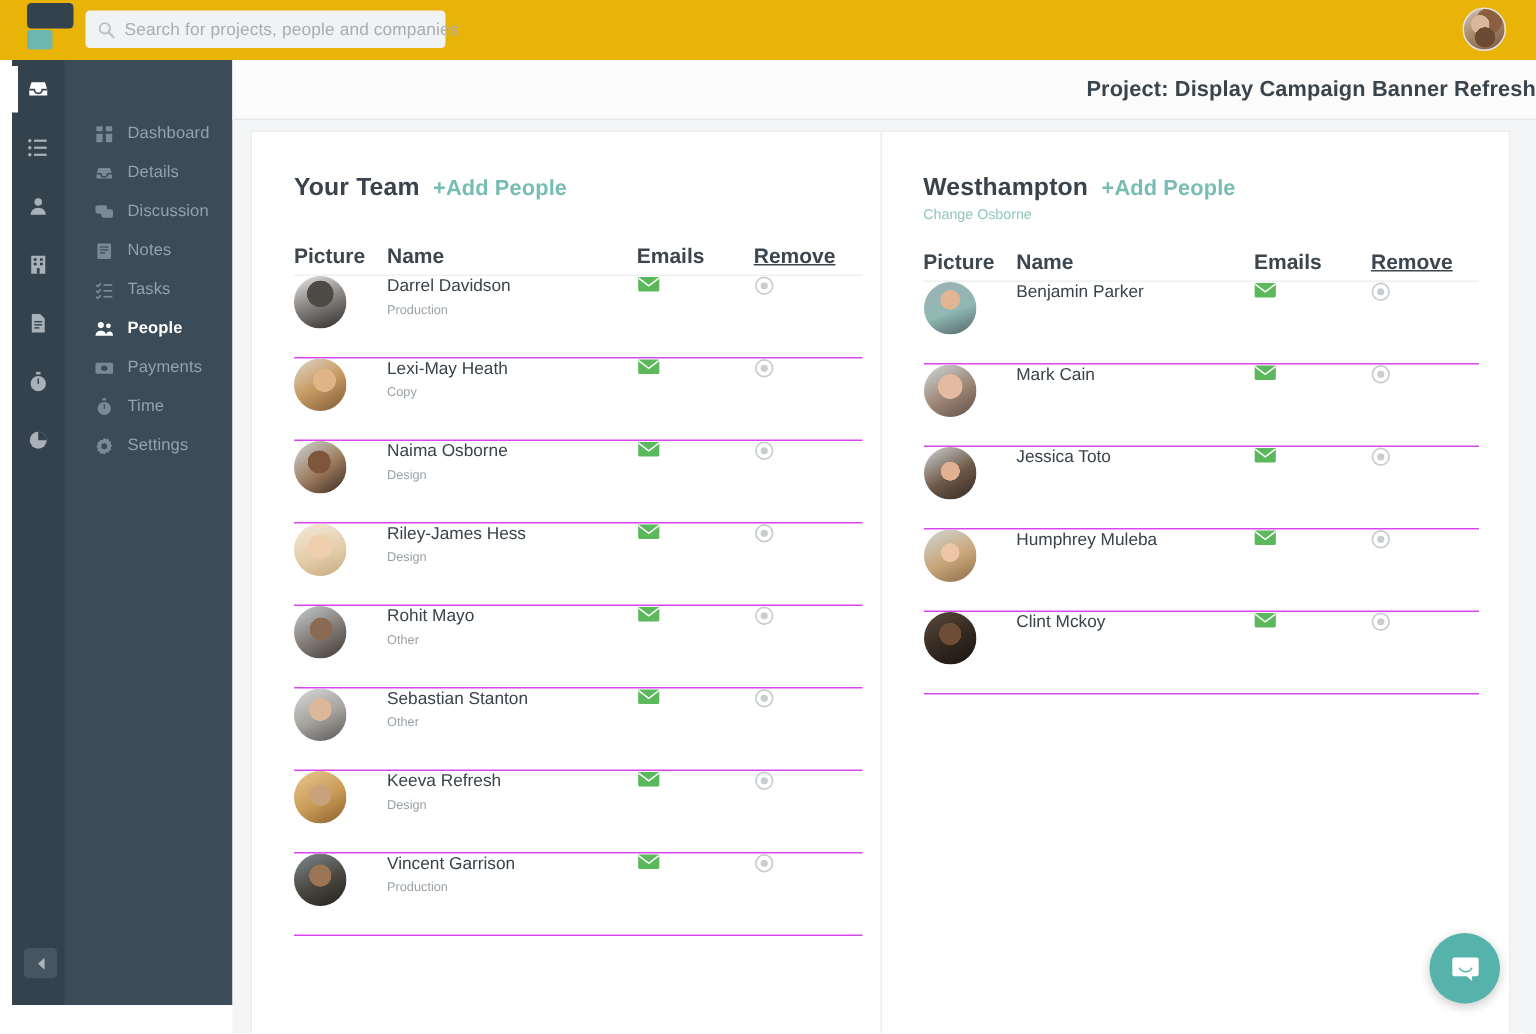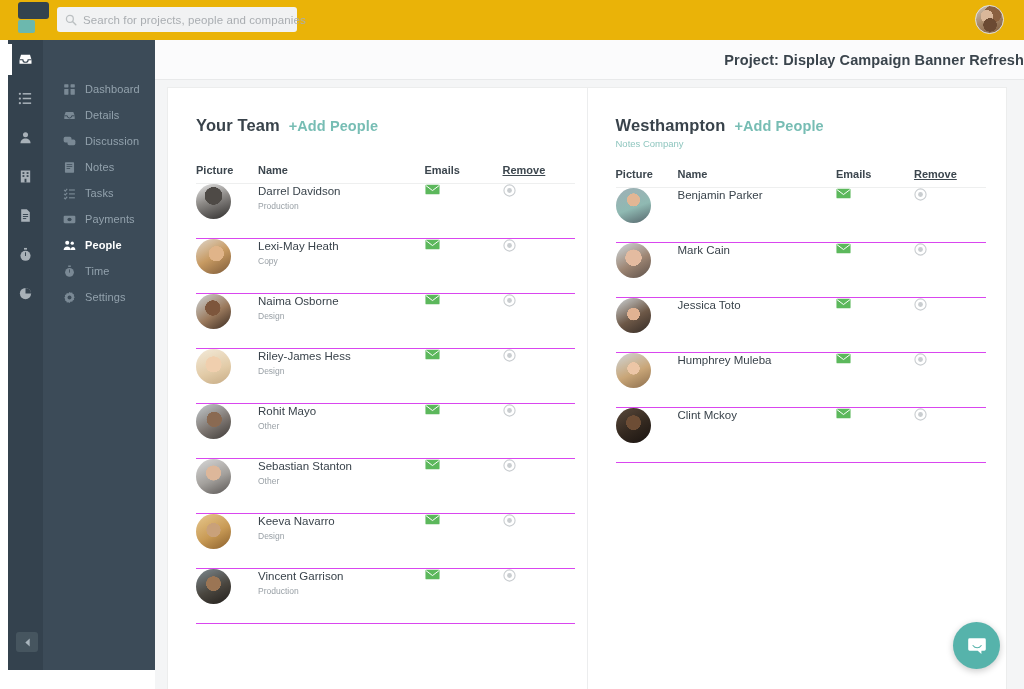--- a/index.html
+++ b/index.html
@@ -83,21 +83,21 @@
   .panel-left { width:420px; border-right:1px solid #ecedee; padding-left:28px; padding-right:12px; }
   .panel-right { width:419px; padding-left:28px; padding-right:20px; }
 
   .panel-head { display:flex; align-items:baseline; gap:9px; }
   .panel-title { font-size:16.5px; font-weight:bold; color:#39434b; letter-spacing:.1px; }
   .add-people { font-size:14.5px; font-weight:bold; color:#77bdb4; cursor:pointer; letter-spacing:.1px; }
   .change-company { font-size:9.5px; color:#8fc6bf; margin-top:3px; cursor:pointer; }
 
   .thead { display:flex; align-items:center; height:26px; margin-top:22px; }
   .panel-right .thead { margin-top:12px; }
-  .th { font-size:11px; font-weight:bold; color:#3c464e; }
+  .th { font-size:14px; font-weight:bold; color:#3c464e; }
   .col-pic { width:62px; }
   .col-name { flex:1; }
   .col-email { width:78px; text-align:left; }
   .col-remove { width:72px; text-align:left;text-decoration:underline; }
 
   .rows { border-top:1px solid #eeefef; }
   .row { display:flex; align-items:flex-start; height:55px; border-bottom:1px solid #d946ef; }
   .row .c-pic { width:62px; display:flex; align-items:center; }
   .row .c-name { flex:1; }
   .row .c-email { width:78px; display:flex; align-items:center; }
@@ -255,39 +255,39 @@
               </g>
               <g fill="#93a2ad">
                 <rect x="7.4" y="3" width="7.2" height="1.4"></rect>
                 <rect x="7.4" y="7.8" width="7.2" height="1.4"></rect>
                 <rect x="7.4" y="12.6" width="7.2" height="1.4"></rect>
               </g>
             </svg>
           </span>
         <span>Tasks</span>
       </div>
-      <div class="nav-item">
-        <span class="ni">
-            <svg viewBox="0 0 16 16">
-              <rect x="0.8" y="3.4" width="14.4" height="9.2" rx="1.4" fill="#93a2ad"></rect>
-              <ellipse cx="8" cy="8" rx="2.6" ry="2.2" fill="#3c4b58"></ellipse>
-            </svg>
-          </span>
-        <span>Payments</span>
-      </div>
       <div class="nav-item active">
         <span class="ni">
             <svg viewBox="0 0 16 16">
               <circle cx="5.2" cy="4.6" r="2.5" fill="#fff"></circle>
               <circle cx="11.4" cy="5.2" r="2" fill="#fff"></circle>
               <path d="M0.8 13.4c0-2.6 2-4.2 4.4-4.2s4.4 1.6 4.4 4.2z" fill="#fff"></path>
               <path d="M9.4 13.4c0-2.2 1.2-3.6 3-3.6 1.6 0 2.8 1.2 2.8 3.6z" fill="#fff"></path>
             </svg>
           </span>
         <span>People</span>
+      </div>
+      <div class="nav-item">
+        <span class="ni">
+            <svg viewBox="0 0 16 16">
+              <rect x="0.8" y="3.4" width="14.4" height="9.2" rx="1.4" fill="#93a2ad"></rect>
+              <ellipse cx="8" cy="8" rx="2.6" ry="2.2" fill="#3c4b58"></ellipse>
+            </svg>
+          </span>
+        <span>Payments</span>
       </div>
       <div class="nav-item">
         <span class="ni">
             <svg viewBox="0 0 16 16">
               <rect x="6.4" y="0.6" width="3.2" height="1.8" fill="#93a2ad"></rect>
               <circle cx="8" cy="9" r="5.4" fill="#93a2ad"></circle>
               <rect x="7.5" y="5.4" width="1" height="4" fill="#3c4b58"></rect>
             </svg>
           </span>
         <span>Time</span>
@@ -456,21 +456,21 @@
                     <circle cx="7" cy="7" r="6" fill="none" stroke="#c9cdd0" stroke-width="1.2"></circle>
                     <circle cx="7" cy="7" r="2.6" fill="#c9cdd0"></circle>
                   </svg>
                 </div>
               </div>
               <div class="row">
                 <div class="c-pic">
                   <div class="avatar" style="background: radial-gradient(circle at 50% 46%, rgb(201, 161, 122) 0px, rgb(201, 161, 122) 27%, transparent 28%), linear-gradient(150deg, rgb(232, 201, 143) 0%, rgb(200, 154, 85) 55%, rgb(138, 95, 44) 100%);"></div>
                 </div>
                 <div class="c-name">
-                  <div class="m-name">Keeva Navarro</div>
+                  <div class="m-name">Keeva Refresh</div>
                   <div class="m-role">Design</div>
                 </div>
                 <div class="c-email">
                   <svg class="env" viewBox="0 0 20 14">
                     <rect x="0.6" y="0.6" width="18.8" height="12.8" rx="1.2" fill="#5cb85c"></rect>
                     <path d="M1 1.6 10 8.4 19 1.6" fill="none" stroke="#ffffff" stroke-width="1.3"></path>
                   </svg>
                 </div>
                 <div class="c-remove">
                   <svg class="rem" viewBox="0 0 14 14">
@@ -501,21 +501,21 @@
                 </div>
               </div>
             </div>
         </div>
 
         <div class="panel panel-right">
           <div class="panel-head">
             <span class="panel-title">Westhampton</span>
             <span class="add-people">+Add People</span>
           </div>
-          <div class="change-company">Notes Company</div>
+          <div class="change-company">Change Osborne</div>
 
           <div class="thead">
             <span class="th col-pic">Picture</span>
             <span class="th col-name">Name</span>
             <span class="th col-email">Emails</span>
             <span class="th col-remove">Remove</span>
           </div>
 
           <div class="rows" id="client-team-rows">
               <div class="row">

